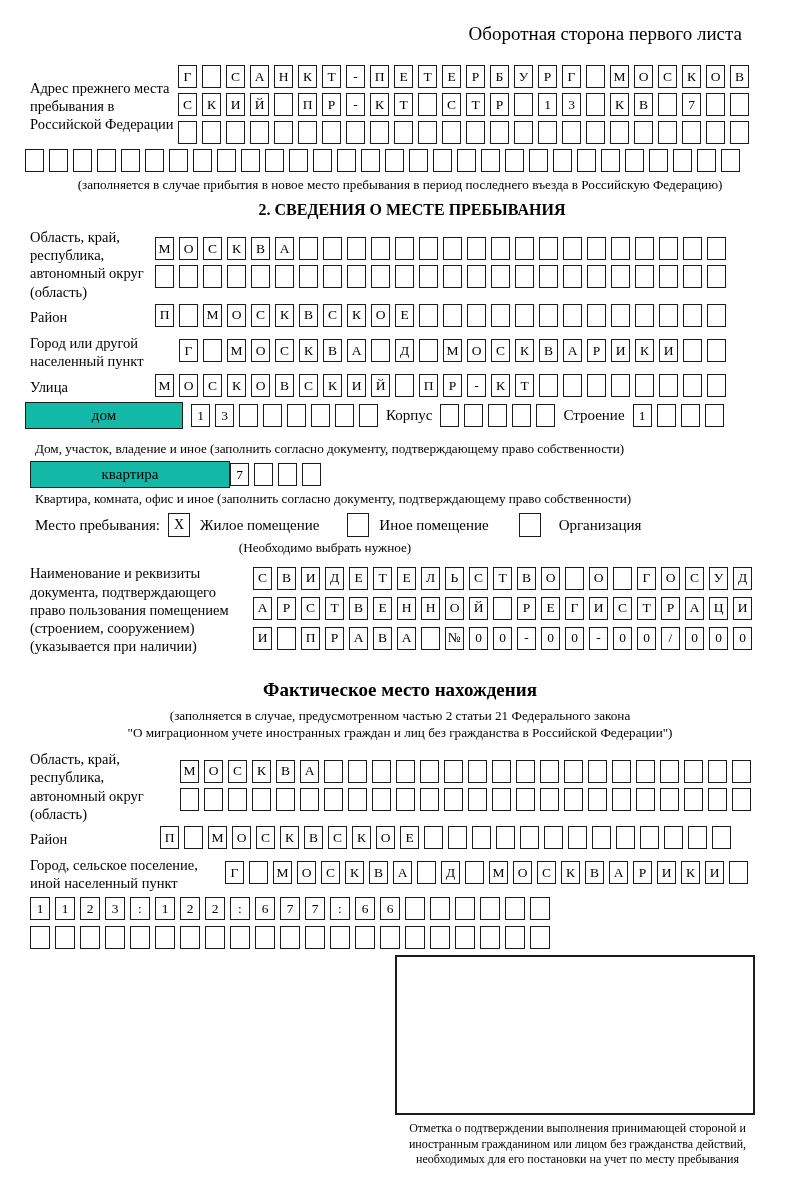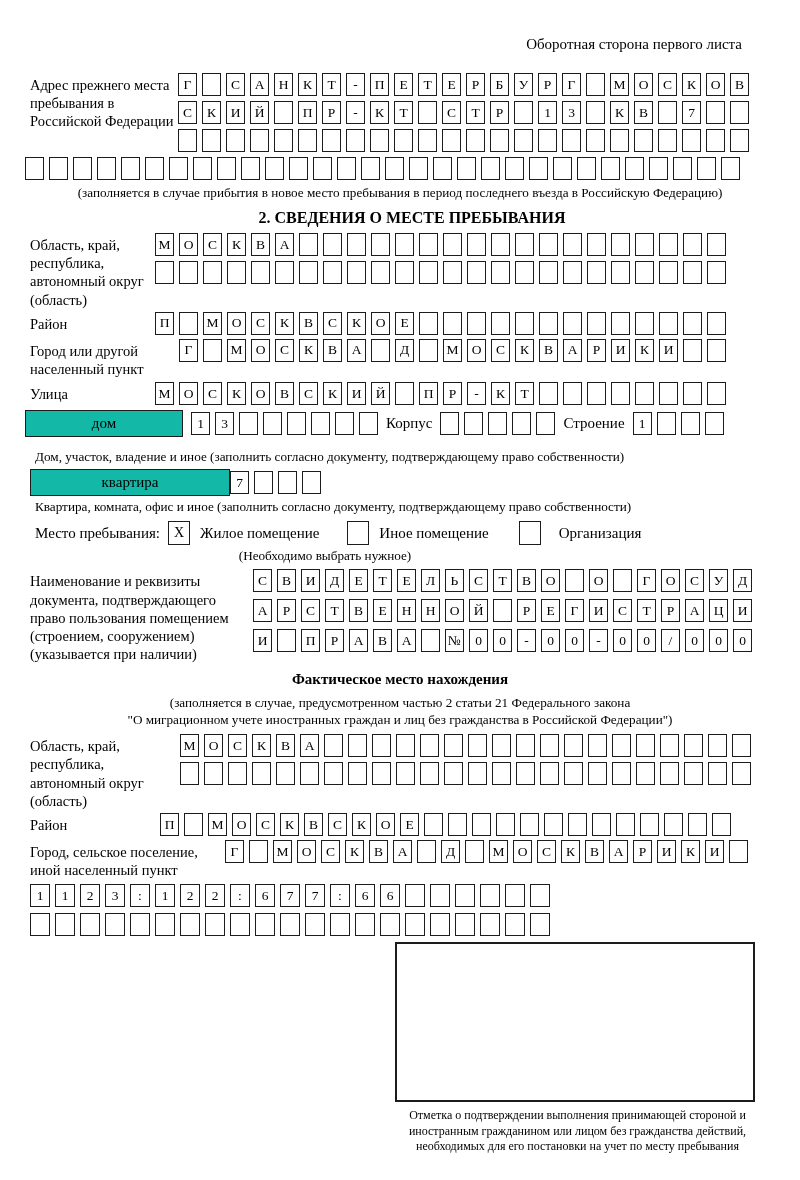--- a/index.html
+++ b/index.html
@@ -1,21 +1,21 @@
 <!DOCTYPE html>
 <html><head>
 <meta charset="utf-8">
 <style>
   html,body{margin:0;padding:0;background:#fff;}
   .page{
     position:relative;width:800px;height:1180px;background:#fff;overflow:hidden;
     font-family:"Liberation Serif","DejaVu Serif",serif;color:#000;
   }
-  .header-note{padding:36px 58px 0 0;text-align:right;font-size:15px;}
-  .fieldline{display:flex;align-items:flex-start;}
+  .header-note{padding:23px 58px 0 0;text-align:right;font-size:19px;}
+  .fieldline{display:flex;align-items:center;}
   .flabel{font-size:14.5px;line-height:1.25;padding-top:3px;}
   .gridcol{display:flex;flex-direction:column;gap:5px;}
   .cellrow{display:flex;gap:5px;}
   .cell{
     box-sizing:border-box;flex:0 0 auto;width:19px;height:23px;
     border:1.6px solid #1c1c1c;display:flex;align-items:center;justify-content:center;
     font-size:13.5px;line-height:1;overflow:hidden;background:#fff;
   }
   .cellrow.wide .cell{width:20px;}
   .caption{font-size:13.2px;line-height:1.3;}
@@ -423,21 +423,21 @@
           <span class="cell">0</span>
           <span class="cell">0</span>
           <span class="cell">/</span>
           <span class="cell">0</span>
           <span class="cell">0</span>
           <span class="cell">0</span>
         </div>
     </div>
   </div>
 
-  <div class="sec-title" style="margin-top:8px;font-size:15px;">Фактическое место нахождения</div>
+  <div class="sec-title" style="margin-top:24px;font-size:19px;">Фактическое место нахождения</div>
   <div class="caption center mt6">(заполняется в случае, предусмотренном частью 2 статьи 21 Федерального закона</div>
   <div class="caption center">"О миграционном учете иностранных граждан и лиц без гражданства в Российской Федерации")</div>
 
   <div class="fieldline" style="margin:6px 0 0 30px;">
     <div class="flabel" style="width:150px;">Область, край, республика, автономный округ (область)</div>
     <div class="gridcol">
       <div class="cellrow">
           <span class="cell">М</span>
           <span class="cell">О</span>
           <span class="cell">С</span>

